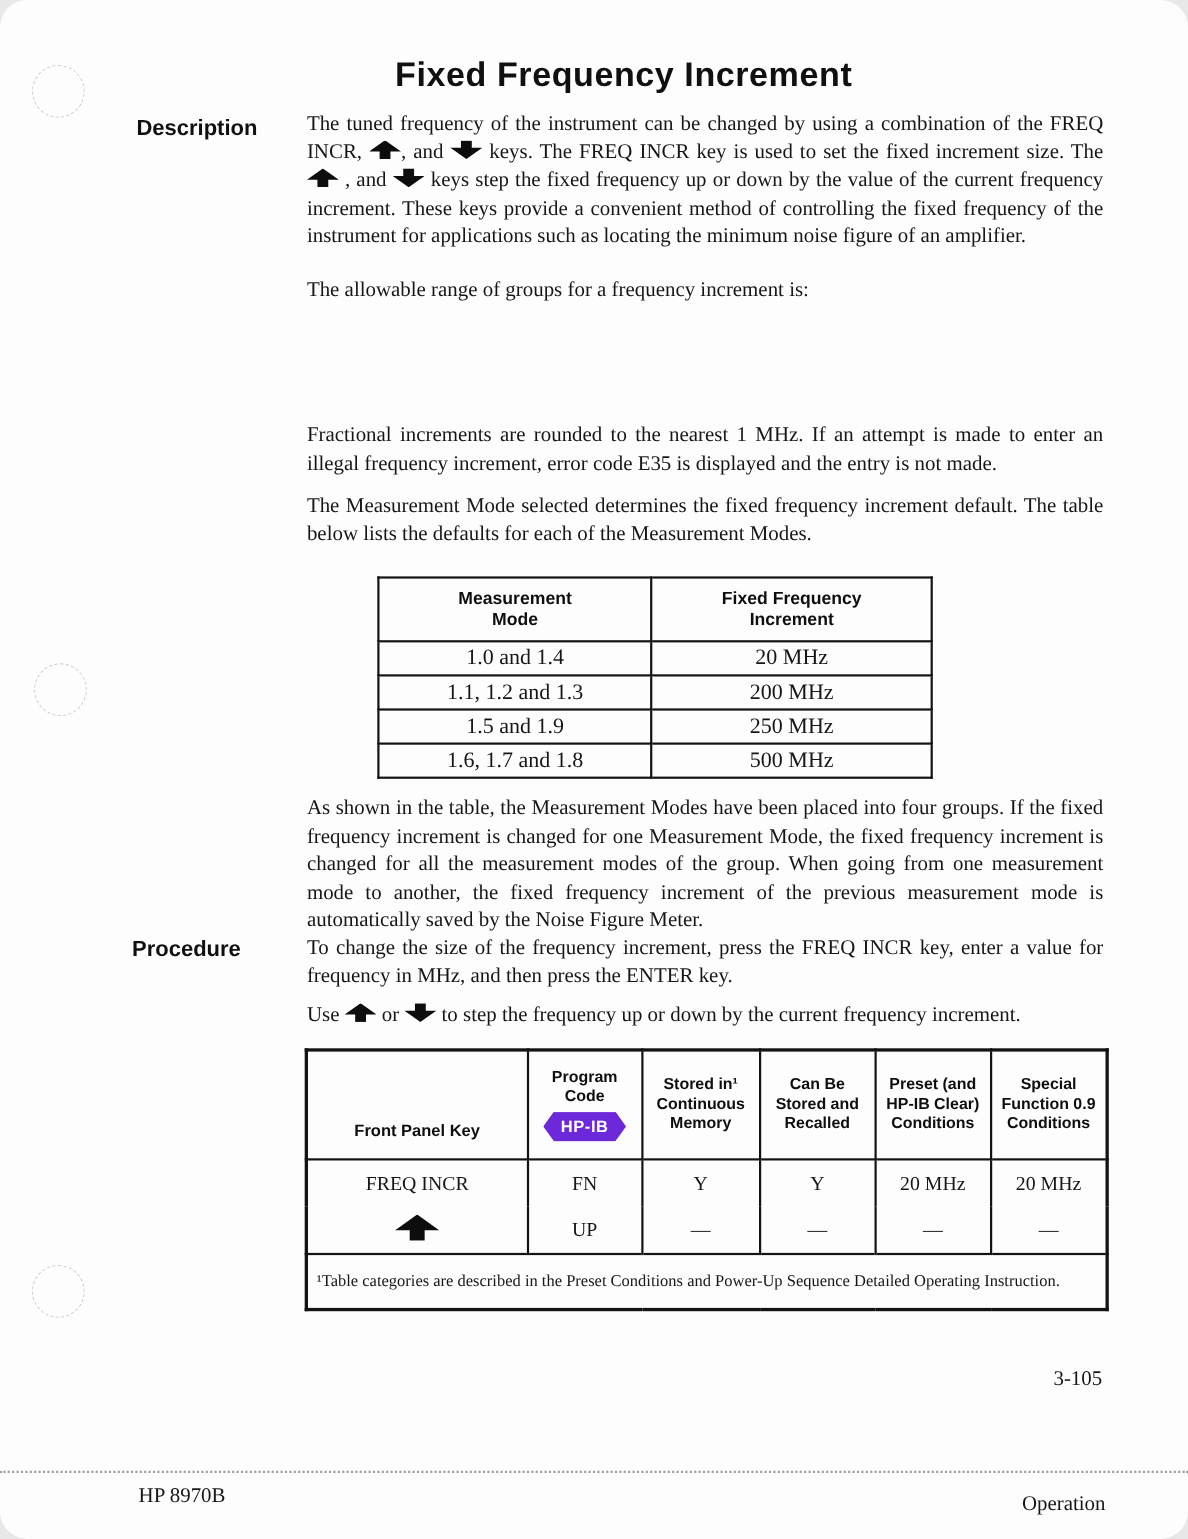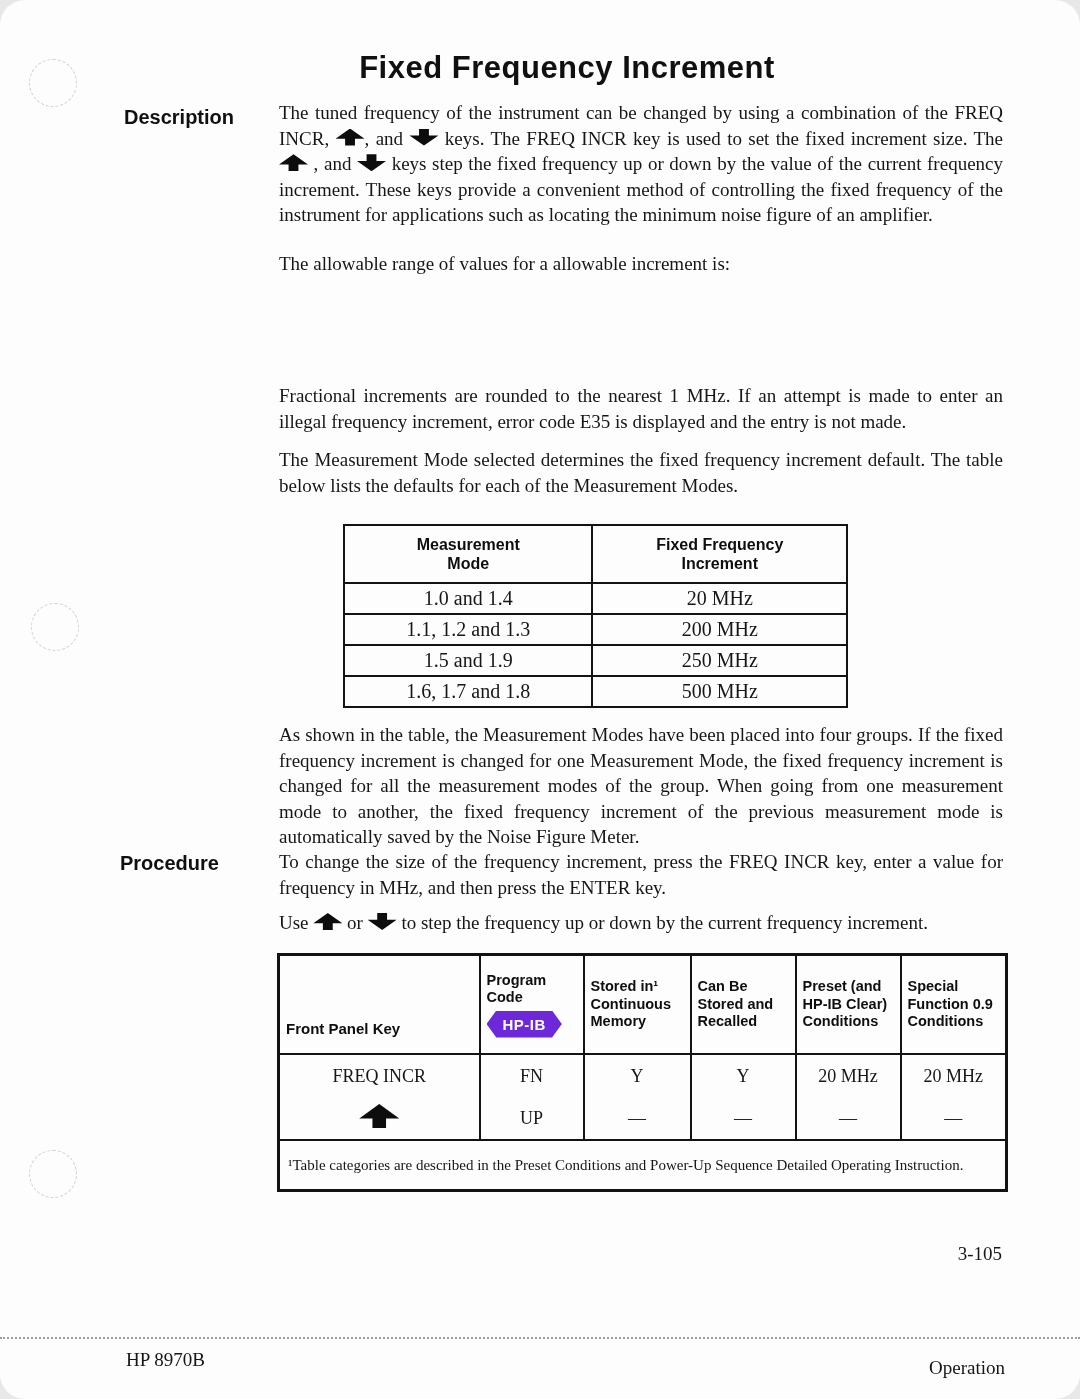--- a/index.html
+++ b/index.html
@@ -54,21 +54,21 @@
   
   .t2 {
     position:absolute; left:277px; top:953px; width:728px;
     border-collapse:collapse; background:#fdfdfd; table-layout:fixed;
   }
   .t2 { border:3px solid #131313; }
   .t2 th { border:2px solid #131313; }
   .t2 td { border-left:2px solid #131313; border-right:2px solid #131313; }
   .t2 th {
     font-family:"Liberation Sans", sans-serif; font-weight:bold; font-size:14.5px;
-    line-height:17.5px; text-align:left; vertical-align:middle; padding:6px 6px;
+    line-height:17.5px; text-align:center; vertical-align:middle; padding:6px 6px;
     height:75px; color:#0e0e0e;
   }
   .t2 th.fpk { vertical-align:bottom; padding-bottom:16px; font-size:15px; }
   .t2 td {
     font-family:Liberation Serif, serif; font-size:18px; text-align:center;
     vertical-align:middle; height:42px; padding:0 2px;margin-top:40px;
   }
   .t2 .fnote td {
     border:none; border-top:2px solid #131313;
     font-size:15px; height:40px; text-align:left; padding:4px 8px;
@@ -92,21 +92,21 @@
   <div class="hole" style="left:29px; top:59px;"></div>
   <div class="hole" style="left:31px; top:603px;"></div>
   <div class="hole" style="left:29px; top:1150px;"></div>
 
   <h1 class="title">Fixed Frequency Increment</h1>
 
   <div class="section-label" style="top:106px;">Description</div>
 
   <p class="body-block" style="top:100px; margin:0;">The tuned frequency of the instrument can be changed by using a combination of the FREQ INCR, <span class="arr up"></span>, and <span class="arr dn"></span> keys. The FREQ INCR key is used to set the fixed increment size. The <span class="arr up"></span> , and <span class="arr dn"></span> keys step the fixed frequency up or down by the value of the current frequency increment. These keys provide a convenient method of controlling the fixed frequency of the instrument for applications such as locating the minimum noise figure of an amplifier.</p>
 
-  <p class="body-block nojust" style="top:251px; margin:0;">The allowable range of values for a allowable increment is:</p>
+  <p class="body-block nojust" style="top:251px; margin:0;">The allowable range of groups for a frequency increment is:</p>
 
 
   <p class="body-block" style="top:383px; margin:0;">Fractional increments are rounded to the nearest 1 MHz. If an attempt is made to enter an illegal frequency increment, error code E35 is displayed and the entry is not made.</p>
 
   <p class="body-block" style="top:447px; margin:0;">The Measurement Mode selected determines the fixed frequency increment default. The table below lists the defaults for each of the Measurement Modes.</p>
 
   <table class="t1" id="defaults-table">
     <thead id="t1-head">
         <tr>
           <th>Measurement<br>Mode</th>

